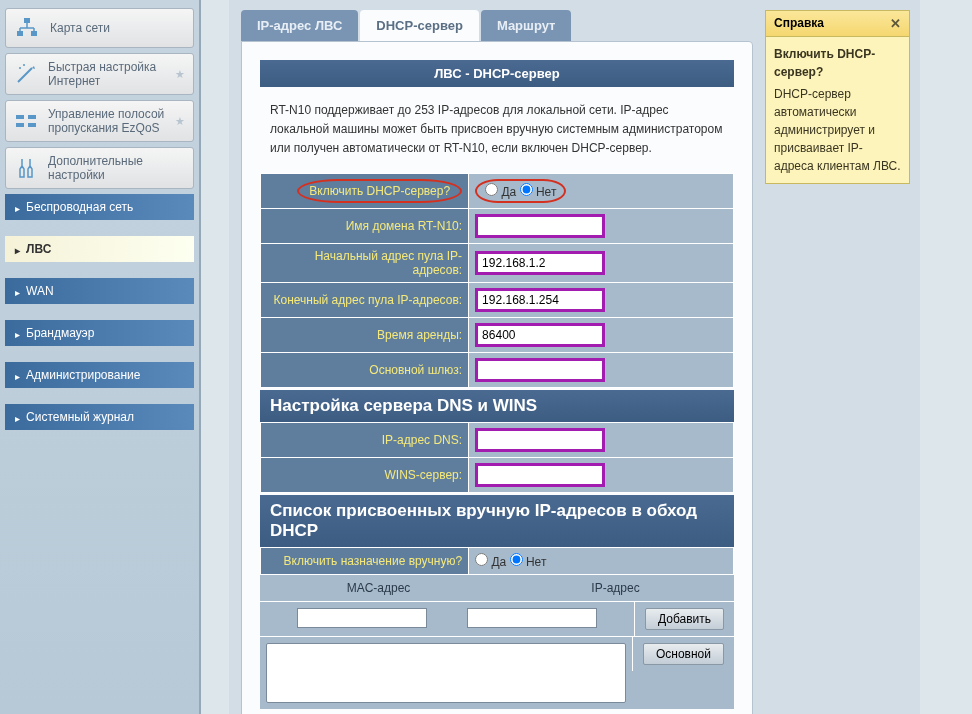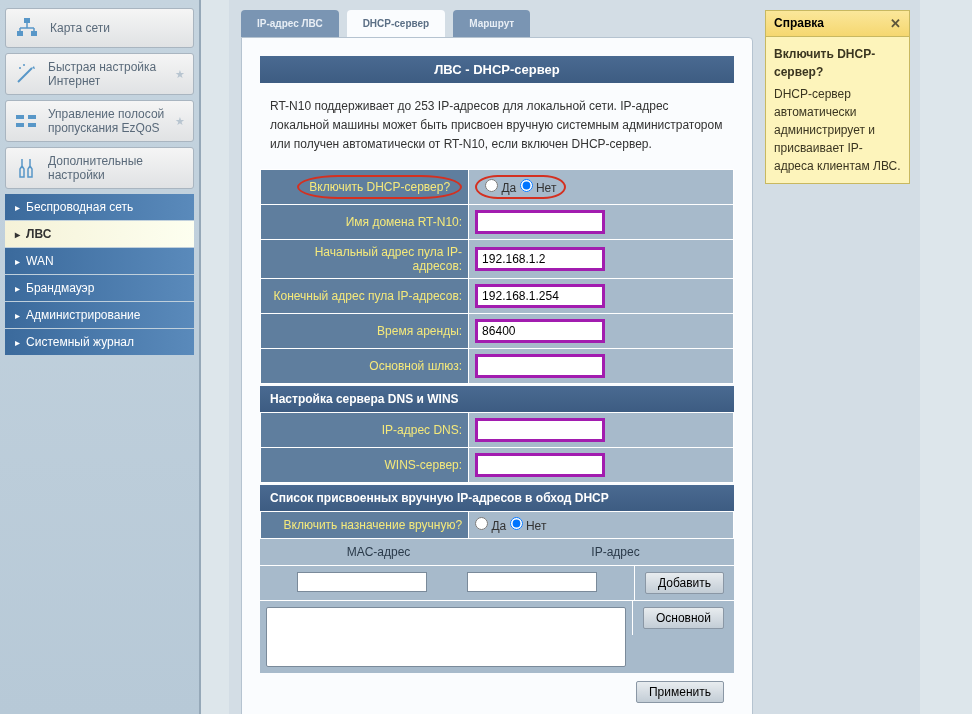--- a/index.html
+++ b/index.html
@@ -3,40 +3,40 @@
 <meta charset="utf-8">
 <style>
 * { box-sizing: border-box; margin: 0; padding: 0; }
 body { font-family: Arial, sans-serif; font-size: 12px; background: #dde6eb; }
 .container { display: flex; width: 920px; height: 714px; gap: 28px; }
 .sidebar { width: 210px; background: linear-gradient(to bottom, #c5d4df, #b7c9d7); border-right: 2px solid #95a8b8; padding: 8px 5px; }
 .menu-btn { display: flex; align-items: center; background: linear-gradient(to bottom, #f5f5f5, #e0e2e4); border: 1px solid #a9b5c0; border-radius: 3px; padding: 6px 8px; margin-bottom: 5px; cursor: pointer; font-size: 12px; color: #5a6a7a; min-height: 40px; }
 .menu-btn .icon { width: 26px; height: 26px; margin-right: 10px; display: flex; align-items: center; justify-content: center; }
 .menu-btn.star::after { content: "★"; color: #b8c5d0; margin-left: auto; font-size: 11px; }
 .submenu { margin-top: 5px; }
-.submenu-item { background: linear-gradient(to right, #3b6a9c, #5a8abb); color: #fff; padding: 6px 10px; margin-bottom: 1px; cursor: pointer; display: flex; align-items: center; font-size: 12px; }
+.submenu-item { background: linear-gradient(to right, #3b6a9c, #5a8abb); color: #fff; padding: 6px 10px; margin-bottom: 16px; cursor: pointer; display: flex; align-items: flex-end; font-size: 12px; }
 .submenu-item.active { background: linear-gradient(to right, #f5f2d8, #fdfff0); color: #333; font-weight: bold; }
 .submenu-item::before { content: "▸"; margin-right: 6px; font-size: 10px; }
 .main { flex: 1; background: #d3dde5; display: flex; }
 .content-area { flex: 1; padding: 10px 12px; }
 .tabs { display: flex; }
-.tab { padding: 8px 16px; background: #7a95b3; color: #e8eef5; font-size: 10px; font-weight: bold; border-radius: 4px 4px 0 0; margin-right: 8px; cursor: pointer; }
+.tab { padding: 8px 16px; background: #7a95b3; color: #e8eef5; font-size: 13px; font-weight: bold; border-radius: 4px 4px 0 0; margin-right: 2px; cursor: pointer; }
 .tab.active { background: #fafcfe; color: #5b6f85; }
 .panel { background: #fafcfe; border: 1px solid #b5c3d0; padding: 18px; border-radius: 0 4px 4px 4px; }
 .section-header { background: linear-gradient(to bottom, #4a6a91, #3d5c82); color: #fff; text-align: center; padding: 6px; font-size: 13px; font-weight: bold; }
 .description { padding: 14px 10px; font-size: 12px; color: #333; line-height: 1.6; }
 table.form-table { width: 100%; border-collapse: collapse; }
 .form-table td { padding: 5px 6px; border: 1px solid #fff; }
 .form-table td.label { background: #5f7e9e; color: #f5e97b; text-align: right; width: 44%; font-size: 12px; }
 .form-table td.label.highlighted .label-text { border: 2px solid #d43020; border-radius: 50% / 100%; padding: 3px 10px; display: inline-block; }
 .form-table td.input-cell { background: #a7bacb; }
 .form-table td.input-cell input[type="text"] { width: 130px; padding: 2px 4px; font-size: 12px; border: 3px solid #a21caf; background: #fff; }
 .form-table td.input-cell label { color: #333; font-size: 12px; }
 .form-table td.input-cell.highlighted .radio-group { border: 2px solid #d43020; border-radius: 50% / 100%; padding: 2px 8px; display: inline-block; }
-.subsection-header { background: linear-gradient(to bottom, #4a6a91, #3d5c82); color: #fff; padding: 6px 10px; font-size: 12px; font-weight: bold; margin-top: 2px; }
+.subsection-header { background: linear-gradient(to bottom, #4a6a91, #3d5c82); color: #fff; padding: 6px 10px; font-size: 17px; font-weight: bold; margin-top: 2px; }
 .col-headers { display: flex; background: #a7bacb; }
 .col-headers > div { flex: 1; text-align: center; padding: 6px; color: #2a3a4a; font-size: 12px; }
 .row-with-btn { display: flex; align-items: flex-start; background: #a7bacb; border-top: 1px solid #fff; }
 .manual-row input, .row-with-btn input, .row-with-btn select { padding: 2px 4px; font-size: 12px; border: 1px solid #7a8a9a; background: #fff; }
 .row-with-btn .spacer { flex: 1; display: flex; gap: 40px; justify-content: center; padding: 6px; }
 .row-with-btn .btn-area { padding: 6px 10px; border-left: 1px solid #fff; }
 .btn { background: linear-gradient(to bottom, #e8ecef, #c3cdd6); border: 1px solid #8a97a5; padding: 3px 12px; font-size: 12px; cursor: pointer; border-radius: 2px; }
 .footer-btn { padding: 8px 10px; text-align: right; }
 .help-panel { width: 155px; padding: 10px 10px 0 0; }
 .help-box { background: #fdf4bb; border: 1px solid #c8b860; }

